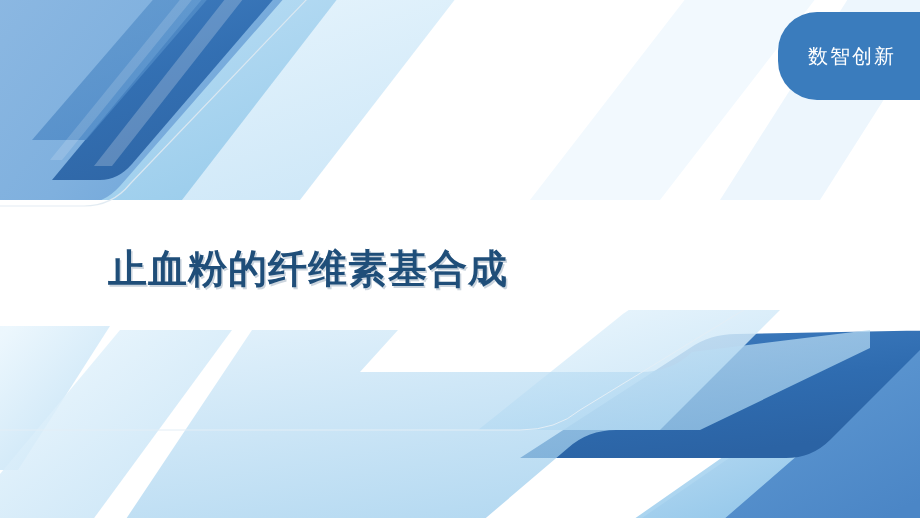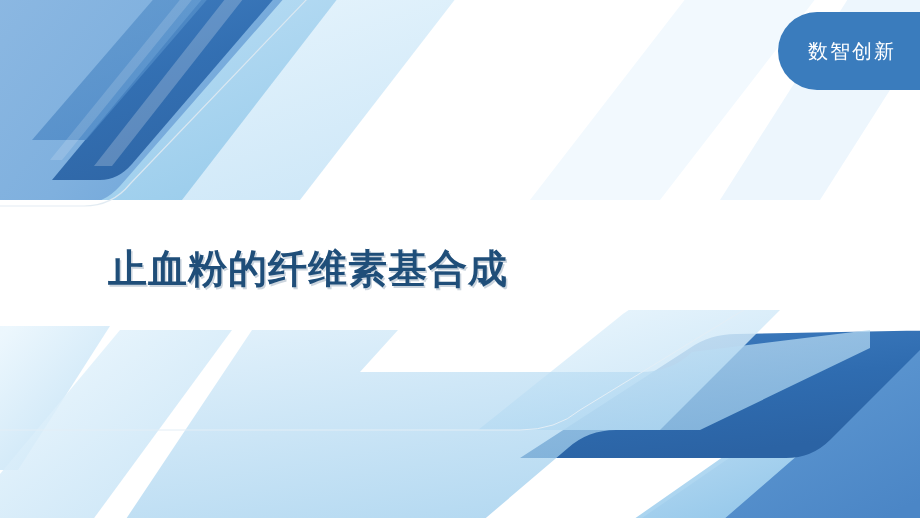--- a/index.html
+++ b/index.html
@@ -25,21 +25,21 @@
     width: 920px;
     height: 518px;
     pointer-events: none;
   }
 
   
   .badge {
     position: absolute;
     right: 0;
     top: 12px;
-    height: 78px;
+    height: 88px;
     padding: 0 24px 0 30px;
     display: flex;
     flex-direction: column;
     align-items: center;
     justify-content: center;
     border-top-left-radius: 39px;
     border-bottom-left-radius: 39px;
     background: #3a7cbd;
     color: #ffffff;
     box-sizing: border-box;

